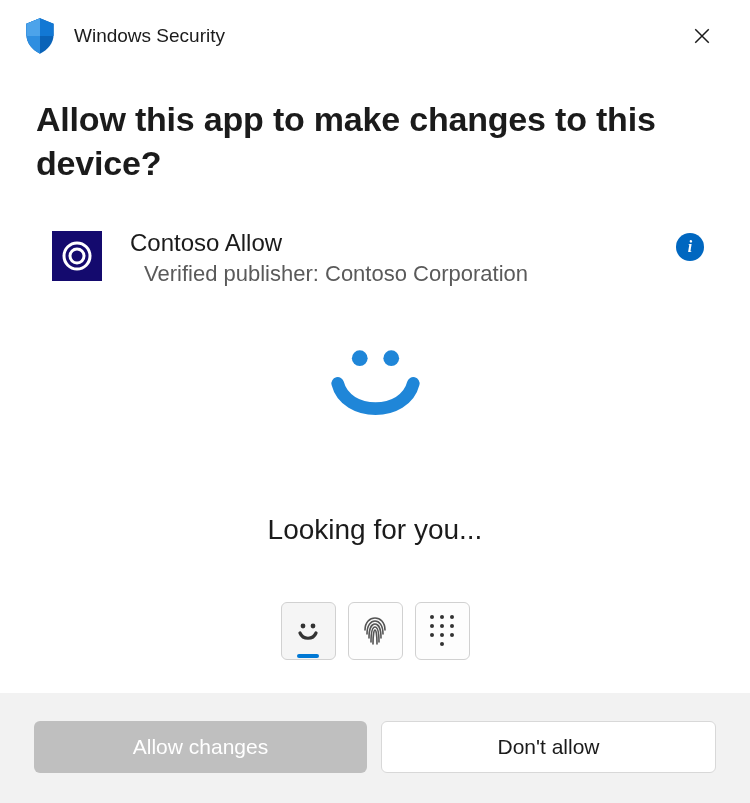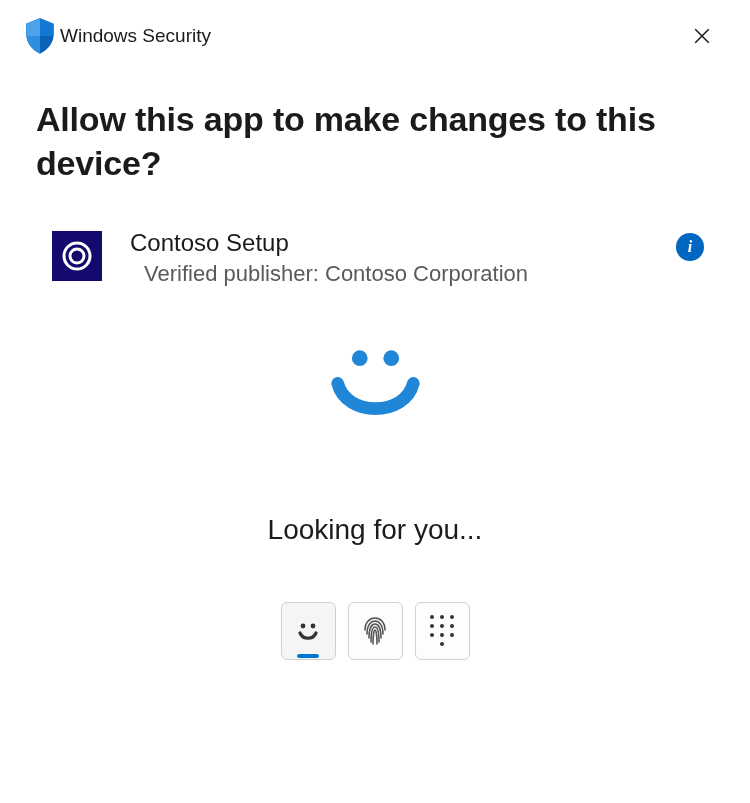--- a/index.html
+++ b/index.html
@@ -18,20 +18,21 @@
     .dialog {
       width: 100%;
       height: 100%;
       display: flex;
       flex-direction: column;
     }
     .titlebar {
       display: flex;
       align-items: center;
       padding: 16px 28px 12px 22px;
+      gap: 14px;
     }
     .shield-wrap {
       width: 36px;
       height: 36px;
       display: flex;
       align-items: center;
       justify-content: center;
     }
     .title-text {
       font-size: 19px;
@@ -233,21 +234,21 @@
     <div class="heading">Allow this app to make changes to this device?</div>
 
     <div class="app-row">
       <div class="app-icon">
         <svg width="36" height="36" viewBox="0 0 36 36">
           <circle cx="18" cy="18" r="13" fill="none" stroke="#ffffff" stroke-width="3"></circle>
           <circle cx="18" cy="18" r="7" fill="none" stroke="#ffffff" stroke-width="3"></circle>
         </svg>
       </div>
       <div class="app-text">
-        <div class="app-name">Contoso Setup</div>
+        <div class="app-name">Contoso Allow</div>
         <div class="app-publisher">Verified publisher: Contoso Corporation</div>
       </div>
       <div class="info-btn">
         <span>i</span>
       </div>
     </div>
 
     <div class="hello-section">
       <svg class="smile-svg" viewBox="0 0 100 80">
         <circle cx="35" cy="14" r="7.5" fill="#1f86d8"></circle>
@@ -293,14 +294,18 @@
               <div></div>
                 <div class="dot center"></div>
                 <div></div>
             </div>
           </div>
         </div>
       </div>
     </div>
   </div>
 
+  <div class="footer">
+    <button class="btn btn-primary">Allow changes</button>
+    <button class="btn btn-secondary">Don't allow</button>
+  </div>
 
 </div>
 
 </body></html>

